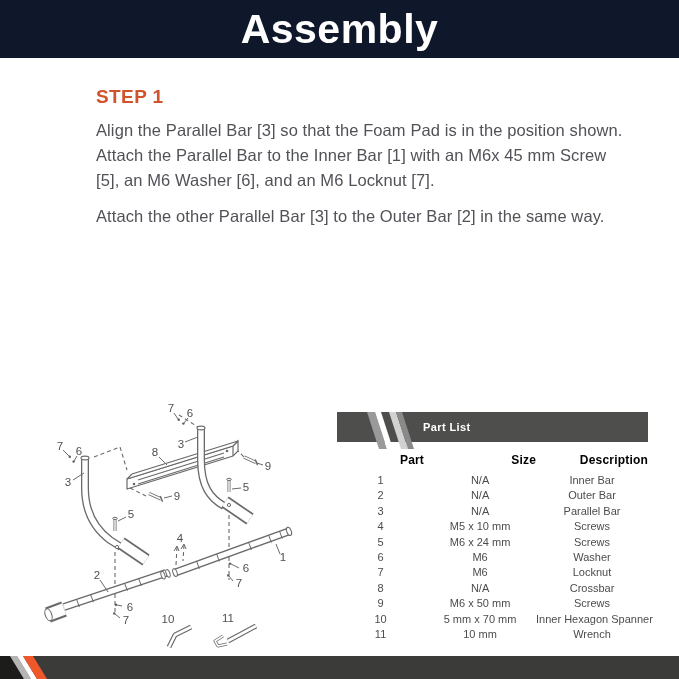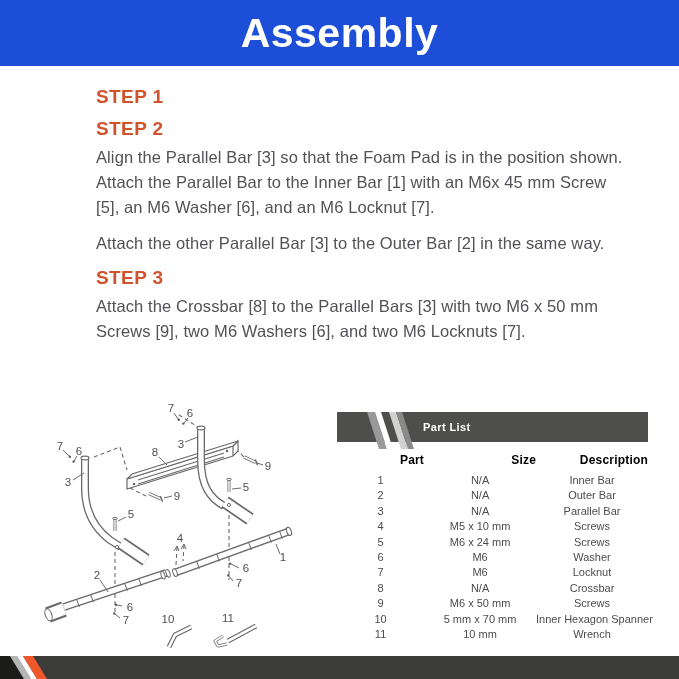--- a/index.html
+++ b/index.html
@@ -4,22 +4,22 @@
 <style>
   * { margin:0; padding:0; box-sizing:border-box; }
   html,body { background:#e8e8e8; }
   .page {
     position:relative; width:679px; height:679px; background:#ffffff;
     font-family:"Liberation Sans","DejaVu Sans",sans-serif; overflow:hidden;
     margin:0 auto;
   }
   
   .banner {
-    position:absolute; top:0; left:0; right:0; height:66px;
-    background:#1d4ed8; display:flex; align-items:center; justify-content:center;
+    position:absolute; top:0; left:0; right:0; height:58px;
+    background:#0f172a; display:flex; align-items:center; justify-content:center;
   }
   .banner h1 {
     color:#ffffff; font-size:41px; font-weight:bold; letter-spacing:0.5px;
   }
   
   .content {
     position:absolute; top:86px; left:48px; width:575px;
   }
   .step h2 {
     color:#d2532b; font-size:19px; font-weight:bold; letter-spacing:0.4px;
@@ -73,27 +73,22 @@
 
   <header class="banner">
     <h1>Assembly</h1>
   </header>
 
   <main class="content">
     <section class="step">
       <h2>STEP 1</h2>
     </section>
     <section class="step">
-      <h2>STEP 2</h2>
       <p>Align the Parallel Bar [3] so that the Foam Pad is in the position shown. Attach the Parallel Bar to the Inner Bar [1] with an M6x 45 mm Screw [5], an M6 Washer [6], and an M6 Locknut [7].</p>
       <p>Attach the other Parallel Bar [3] to the Outer Bar [2] in the same way.</p>
-    </section>
-    <section class="step">
-      <h2>STEP 3</h2>
-      <p>Attach the Crossbar [8] to the Parallel Bars [3] with two M6 x 50 mm Screws [9], two M6 Washers [6], and two M6 Locknuts [7].</p>
     </section>
   </main>
 
   <figure class="diagram">
     <svg viewBox="0 0 314 254">
       <g stroke="#6a6a6a" fill="none" stroke-linecap="butt">
 
         <g stroke-width="1.1" stroke-dasharray="4 3">
           <path d="M76,57 L102,47 L109,70"></path>
           <path d="M161,15 L180,27"></path>

